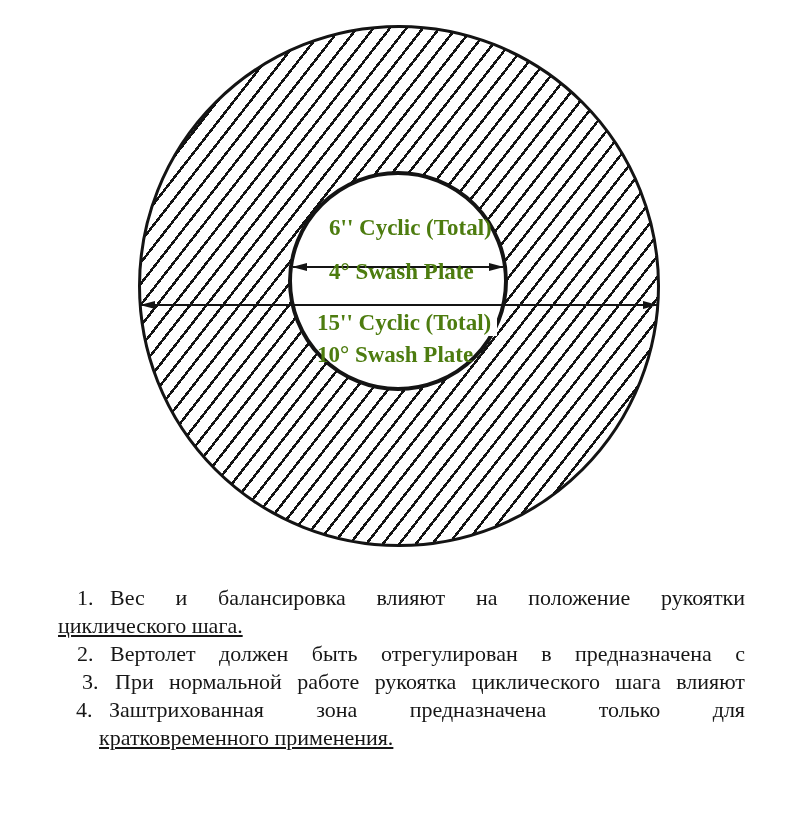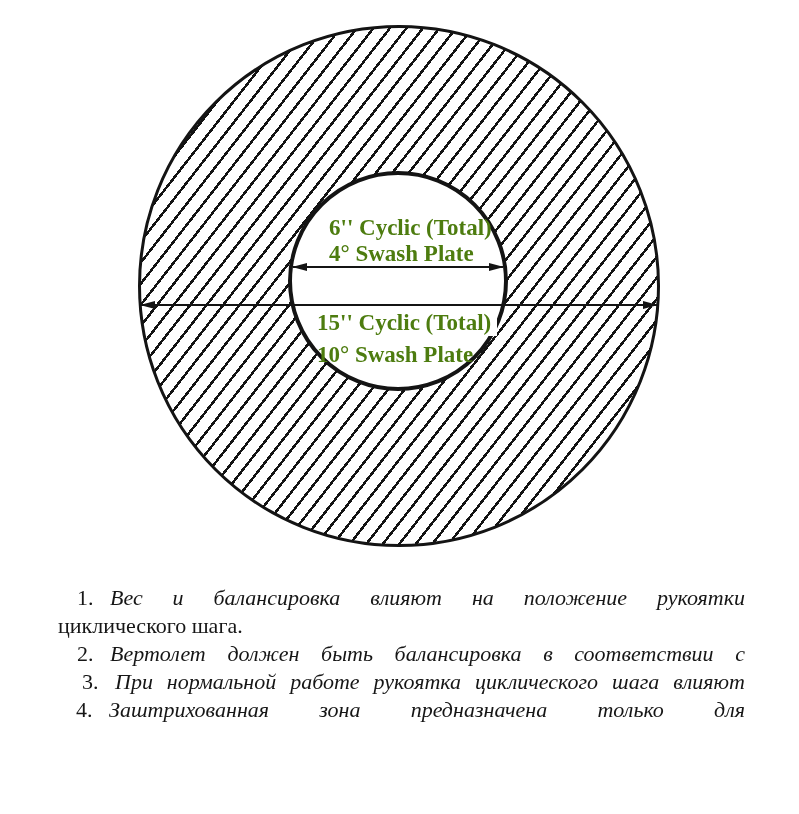--- a/index.html
+++ b/index.html
@@ -28,35 +28,35 @@
        border-top:4.5px solid transparent; border-bottom:4.5px solid transparent; }
   .ah-l{ left:-1px;  border-right:15px solid var(--ink); }
   .ah-r{ right:-1px; border-left:15px solid var(--ink); }
 
   .dlabel{
     position:absolute; white-space:nowrap; font-weight:bold;
     font-size:23px; line-height:26px; color:#4d7c0f;
     font-family:"Liberation Serif", serif;
   }
   .lbl-6{  left:329px; top:215px; }
-  .lbl-4{  left:329px; top:241px; }
+  .lbl-4{  left:329px; top:259px; }
   .lbl-15{ left:311px; top:300px; background:#ffffff; padding:0 6px; z-index:3;margin-top:10px; }
   .lbl-10{ left:317px; top:326px;margin-top:16px; }
 
   
   .notes{
     position:absolute; left:58px; top:584px; width:687px;
     font-size:22px; line-height:28px; color:#161616;
   }
   .note-l1{ display:flex; padding-left:19px; }
   .note-3 .note-l1{ padding-left:24px; }
   .note-4 .note-l1{ padding-left:18px; }
   .num{ flex:0 0 33px; }
-  .txt{ flex:1; display:block; text-align:justify; text-align-last:justify;font-style:italic; }
-  .note-l2{ display:block; }
+  .txt{ flex:1; display:block; text-align:justify; text-align-last:justify; }
+  .note-l2{ display:block;text-decoration:underline; }
   .note-1 .note-l2{ margin-left:0; }
   .note-2 .note-l2{ margin-left:34px; }
   .note-3 .note-l2{ margin-left:37px; }
   .note-4 .note-l2{ margin-left:41px; }
 </style>
 </head>
 <body>
 
 <div class="stage">
 
@@ -86,32 +86,33 @@
       <div class="note-l1">
         <span class="num">1.</span>
         <span class="txt">Вес и балансировка влияют на положение рукоятки</span>
       </div>
       <div class="note-l2">циклического шага.</div>
     </div>
 
     <div class="note note-2">
       <div class="note-l1">
         <span class="num">2.</span>
-        <span class="txt">Вертолет должен быть балансировка в соответствии с</span>
+        <span class="txt">Вертолет должен быть отрегулирован в предназначена с</span>
       </div>
     </div>
 
     <div class="note note-3">
       <div class="note-l1">
         <span class="num">3.</span>
         <span class="txt">При нормальной работе рукоятка циклического шага влияют</span>
       </div>
     </div>
 
     <div class="note note-4">
       <div class="note-l1">
         <span class="num">4.</span>
         <span class="txt">Заштрихованная зона предназначена только для</span>
       </div>
+      <div class="note-l2">кратковременного применения.</div>
     </div>
 
   </div>
 </div>
 
 </body></html>

